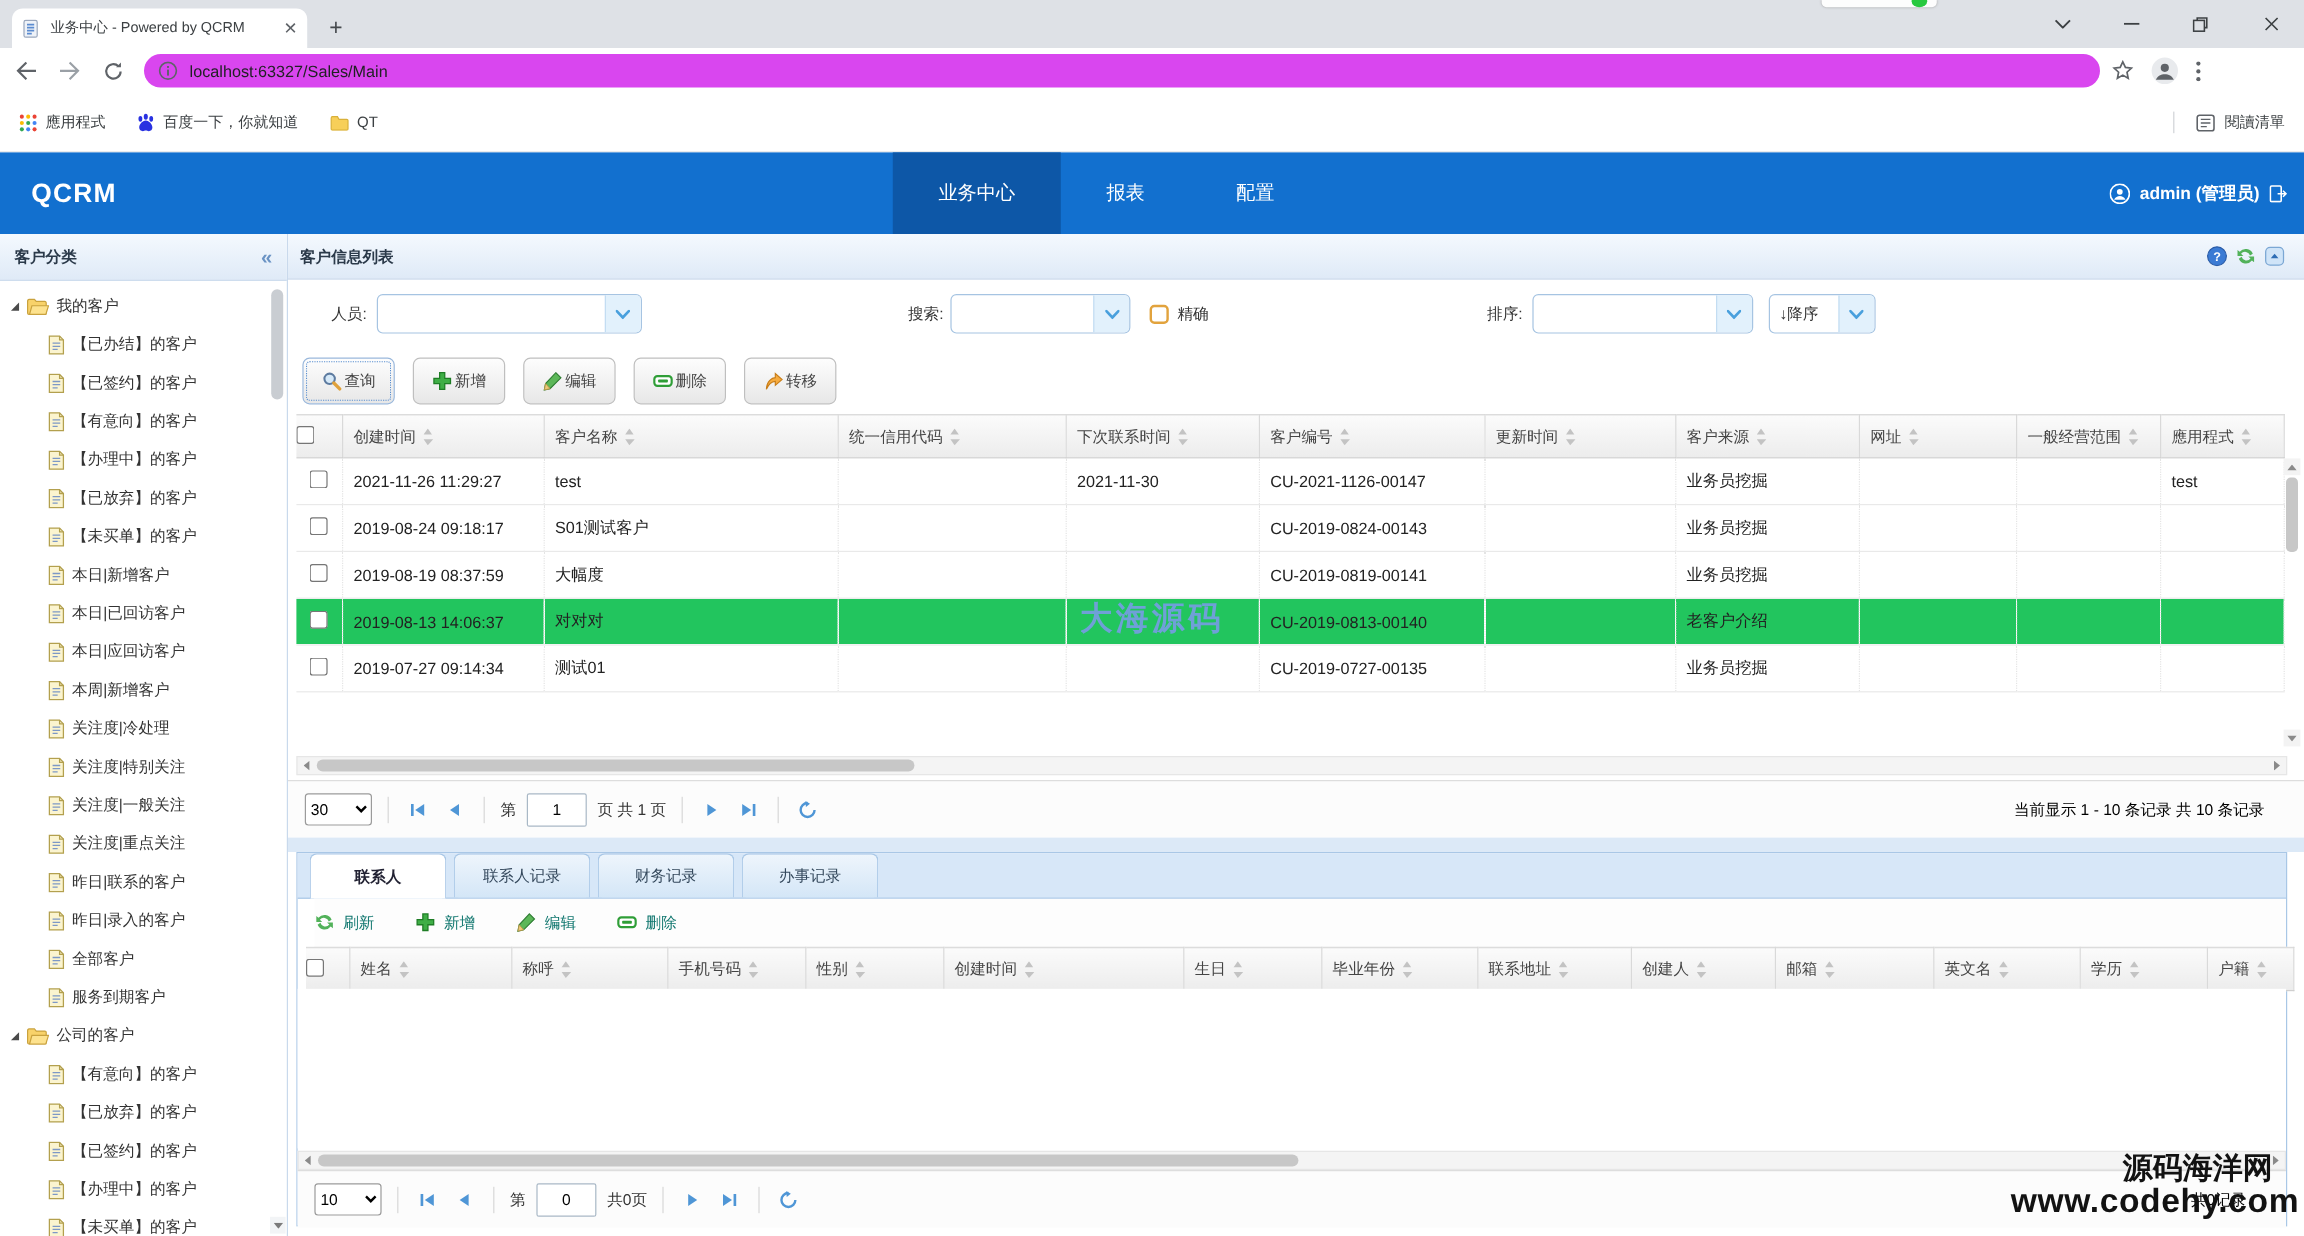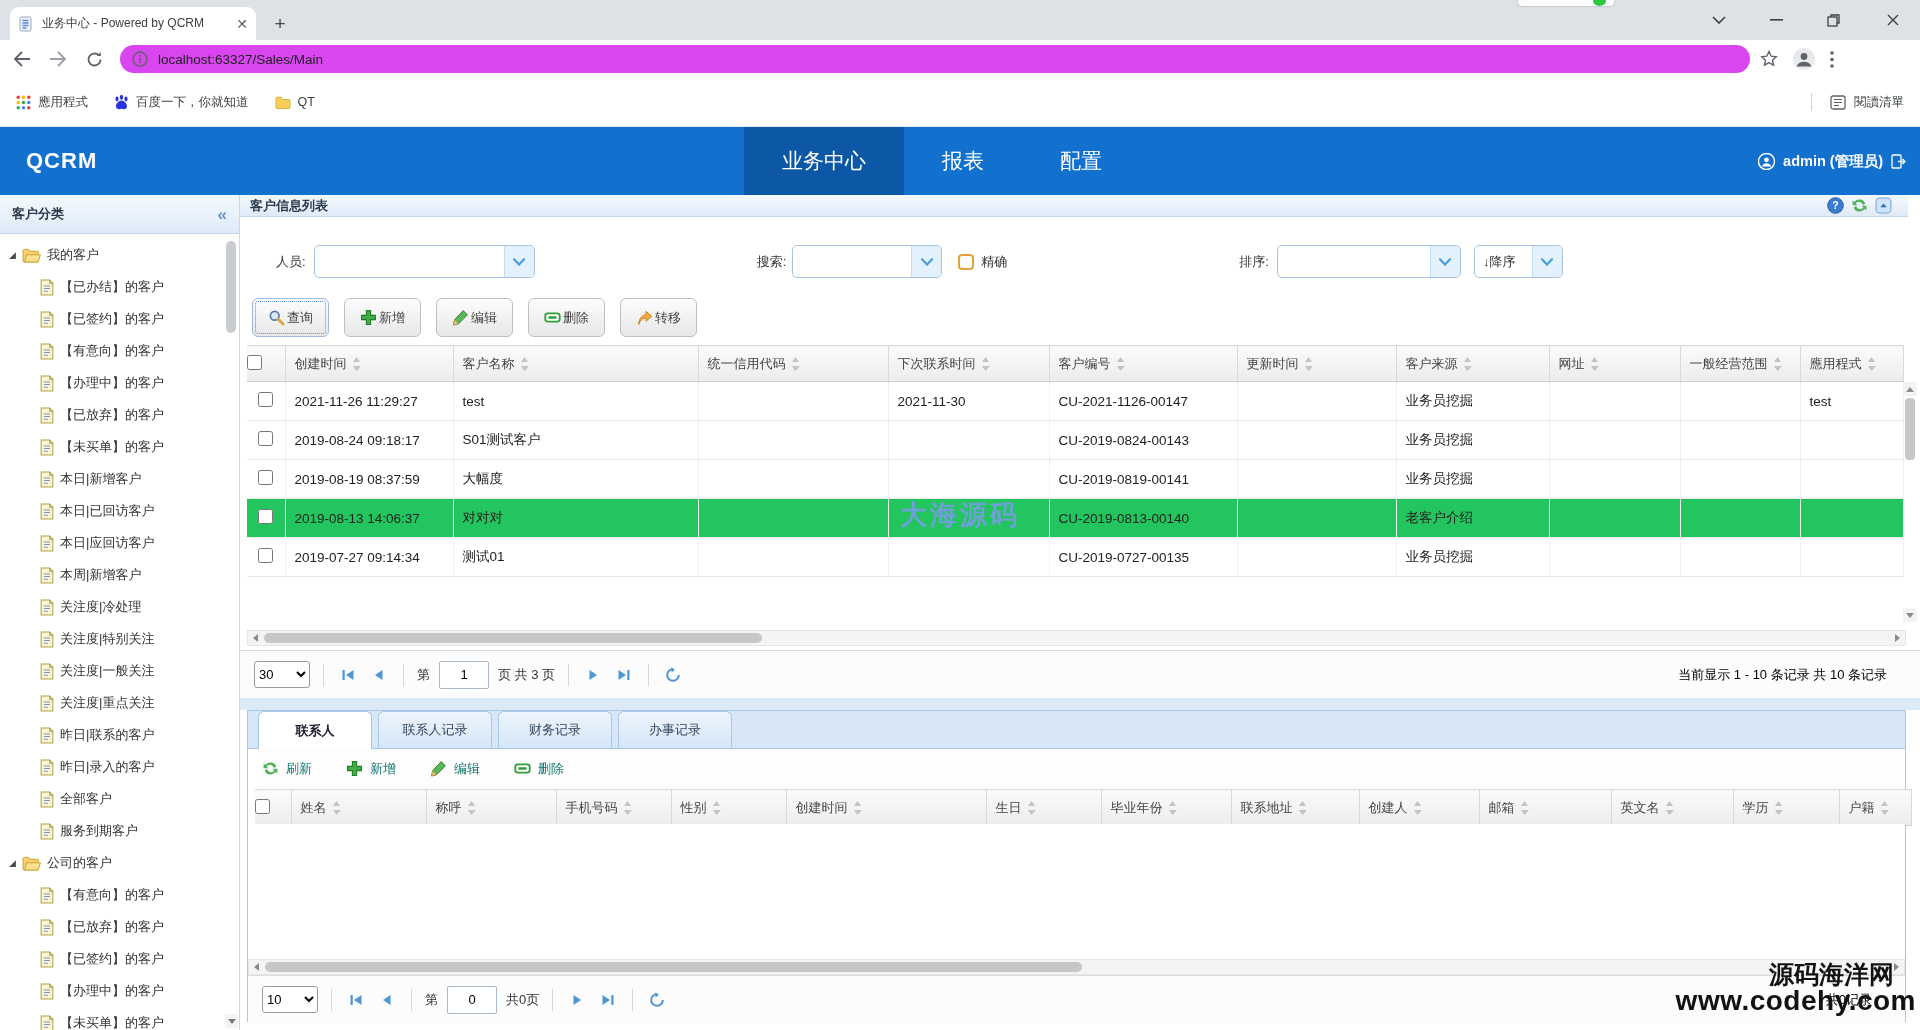--- a/index.html
+++ b/index.html
@@ -30,41 +30,41 @@
   .bookmarksbar{position:absolute;left:0;top:78px;width:1920px;height:49px;background:#fff;
     border-bottom:1px solid #e4e6e8;display:flex;align-items:center;box-sizing:border-box;padding:0 16px;}
   .bmitem{display:flex;align-items:center;gap:7px;margin-right:26px;color:#3c4043;font-size:12.5px;}
   .bmright{margin-left:auto;display:flex;align-items:center;gap:8px;color:#3c4043;font-size:12.5px;}
   .vdiv{width:1px;height:18px;background:#d0d3d6;margin-right:10px}
 
   
   .appheader{position:absolute;left:0;top:127px;width:1920px;height:68px;background:#1270cf;display:flex;align-items:stretch;}
   .logo{color:#fff;font-size:22px;font-weight:bold;letter-spacing:1px;align-self:center;margin-left:26px;width:700px;}
   .mainnav{display:flex;margin-left:18px;}
-  .nav-item{color:#fff;font-size:21px;display:flex;align-items:center;padding:0 38px;cursor:pointer;}
+  .nav-item{color:#fff;font-size:16px;display:flex;align-items:center;padding:0 38px;cursor:pointer;}
   .nav-item.active{background:#0d57a7;}
   .userbox{margin-left:auto;display:flex;align-items:center;gap:8px;margin-right:14px;color:#fff;font-size:14.5px;font-weight:bold;white-space:nowrap}
 
   
   .sidebar{position:absolute;left:0;top:195px;width:240px;bottom:0;background:#fff;border-right:1px solid #c9d9ec;box-sizing:border-box;}
   .sidehead{height:38px;background:linear-gradient(#f4f9fe,#dfeaf7);border-bottom:1px solid #c3d5ea;
     display:flex;align-items:center;padding:0 12px;font-weight:bold;color:#2b3a4a;}
   .sidehead .coll{margin-left:auto;color:#6a93c4;font-size:17px;cursor:pointer;line-height:1}
   .tree{position:absolute;left:0;top:44px;right:14px;bottom:0;overflow:hidden;}
   .trow{height:32px;display:flex;align-items:center;cursor:pointer;white-space:nowrap;}
   .trow .tri{width:8px;height:8px;margin-left:8px;margin-right:6px;flex:none}
   .trow .ticn{margin-right:6px;flex:none}
   .trow.leaf{padding-left:40px;}
   .sscroll{position:absolute;right:1px;top:44px;bottom:2px;width:13px;}
   .sscroll .thumb{position:absolute;left:1px;top:2px;width:10px;height:92px;background:#c9cdd2;border-radius:5px;}
   .sscroll .sdown{position:absolute;left:0;bottom:0;width:13px;height:14px;background:#f2f4f6;display:flex;align-items:center;justify-content:center}
 
   
   .main{position:absolute;left:240px;top:195px;right:0;bottom:0;background:#fff;}
-  .ptitle{position:absolute;left:0;top:0;right:12px;height:22px;background:linear-gradient(#f4f9fe,#dfeaf7);
+  .ptitle{position:absolute;left:0;top:0;right:0;height:38px;background:linear-gradient(#f4f9fe,#dfeaf7);
     border-bottom:1px solid #c3d5ea;display:flex;align-items:center;padding:0 10px;box-sizing:border-box;
     font-weight:bold;color:#2b3a4a;}
   .ptools{margin-left:auto;display:flex;gap:7px;align-items:center;margin-right:6px}
   .ptools span{cursor:pointer}
 
   .filterbar{position:absolute;left:0;top:38px;right:0;height:57px;display:flex;align-items:center;}
   .flabel{color:#333;}
   .combo{display:flex;border:1px solid #a6c4e2;border-radius:5px;background:#fff;height:33px;box-sizing:border-box;overflow:hidden;align-items:stretch}
   .combo .cfield{flex:1;display:flex;align-items:center;padding:0 8px;font-size:13px;color:#333}
   .combo .cbtn{width:29px;background:#e2f1fc;border-left:1px solid #c3ddf2;display:flex;align-items:center;justify-content:center;}
@@ -897,21 +897,21 @@
           </svg>
         </span>
         <span class="pgbtn">
           <svg width="16" height="16" viewBox="0 0 16 16">
             <path d="M11.5 3v10L4 8z" fill="#4f96d6"></path>
           </svg>
         </span>
         <span class="pgvsep"></span>
         <span>第</span>
         <input class="pginput" value="1" style="">
-        <span>页 共 3 页</span>
+        <span>页 共 1 页</span>
         <span class="pgvsep"></span>
         <span class="pgbtn">
           <svg width="16" height="16" viewBox="0 0 16 16">
             <path d="M4.5 3v10L12 8z" fill="#4f96d6"></path>
           </svg>
         </span>
         <span class="pgbtn">
           <svg width="16" height="16" viewBox="0 0 16 16">
             <path d="M2.5 3v10L10 8z" fill="#4f96d6"></path>
             <rect x="11.3" y="3" width="2.2" height="10" fill="#4f96d6"></rect>

